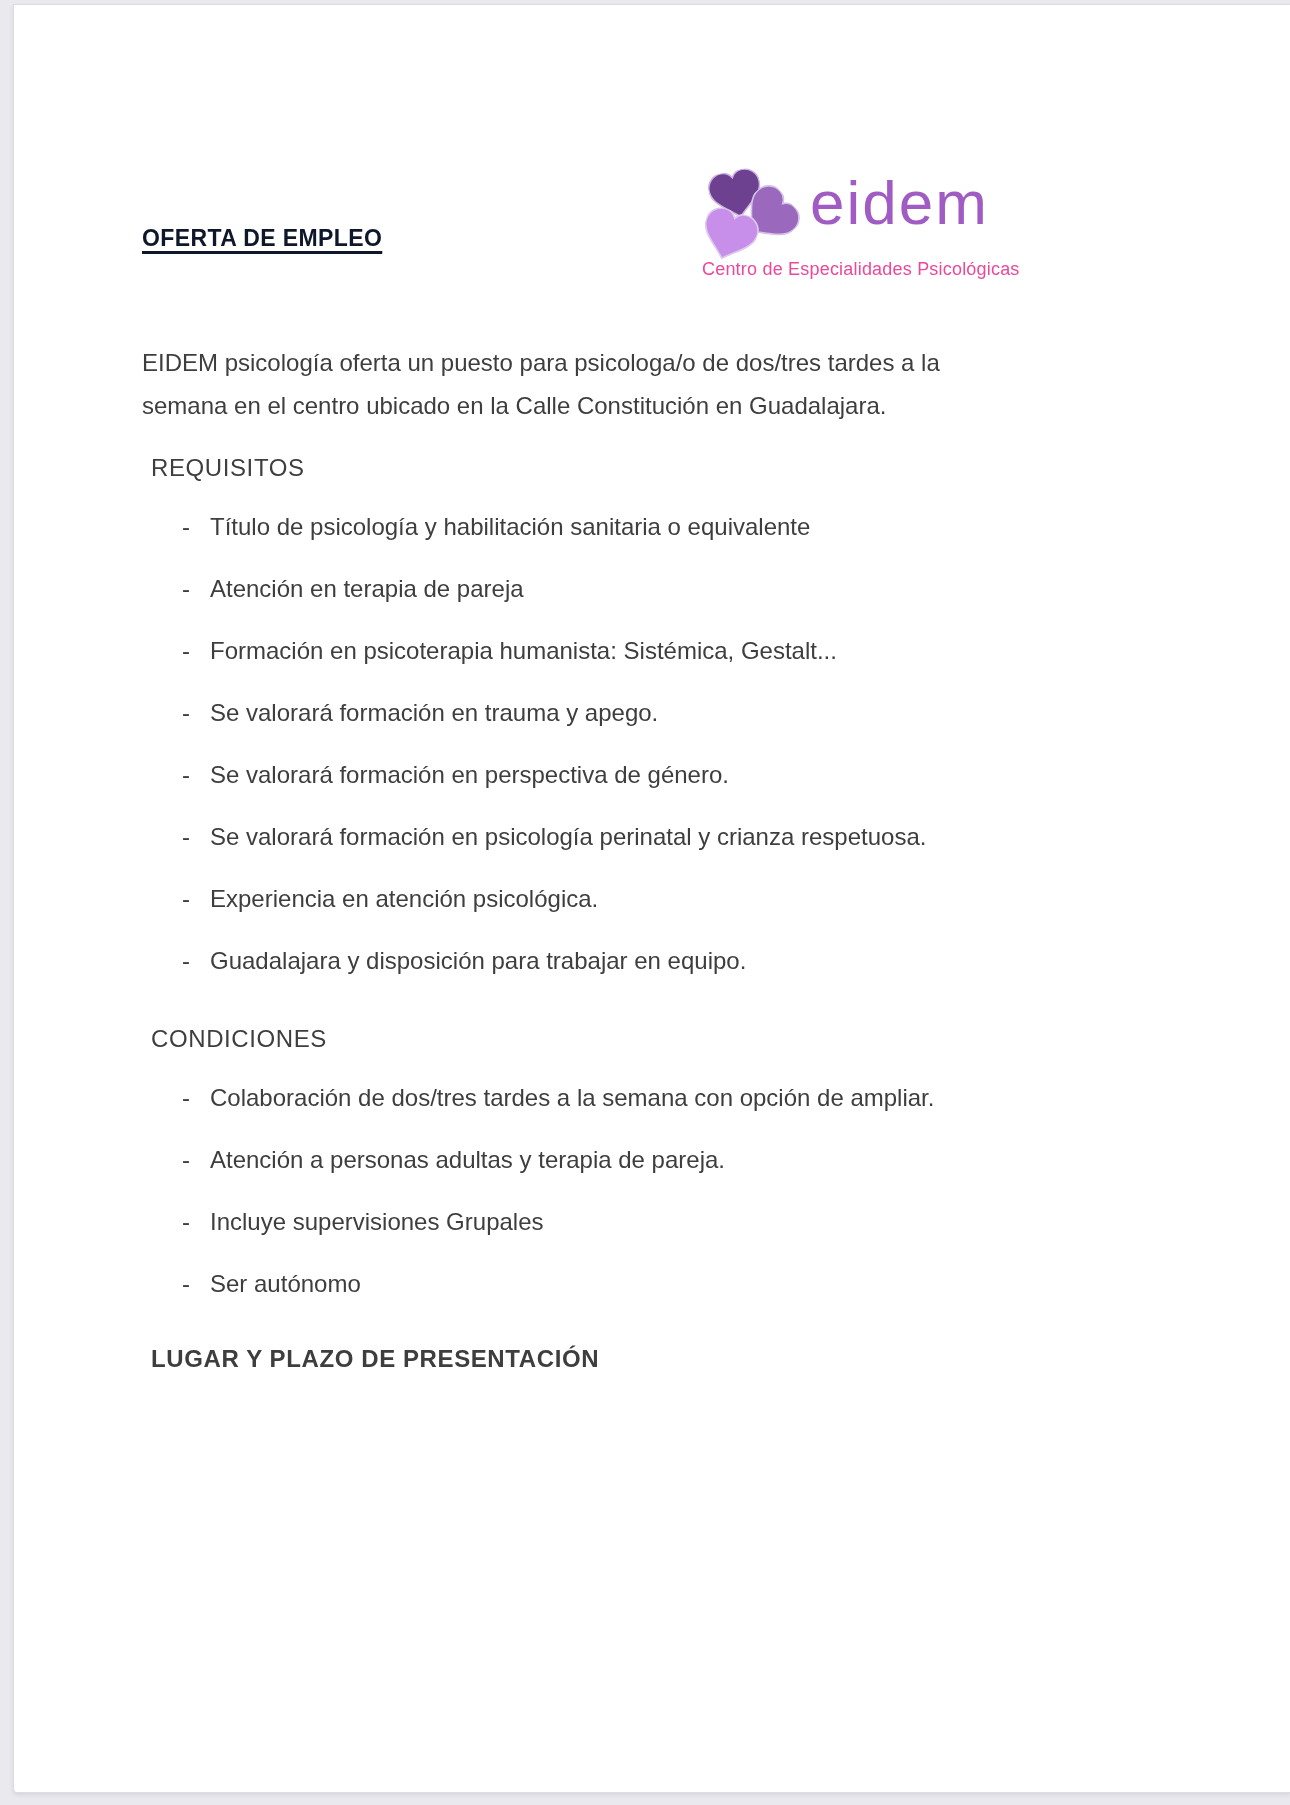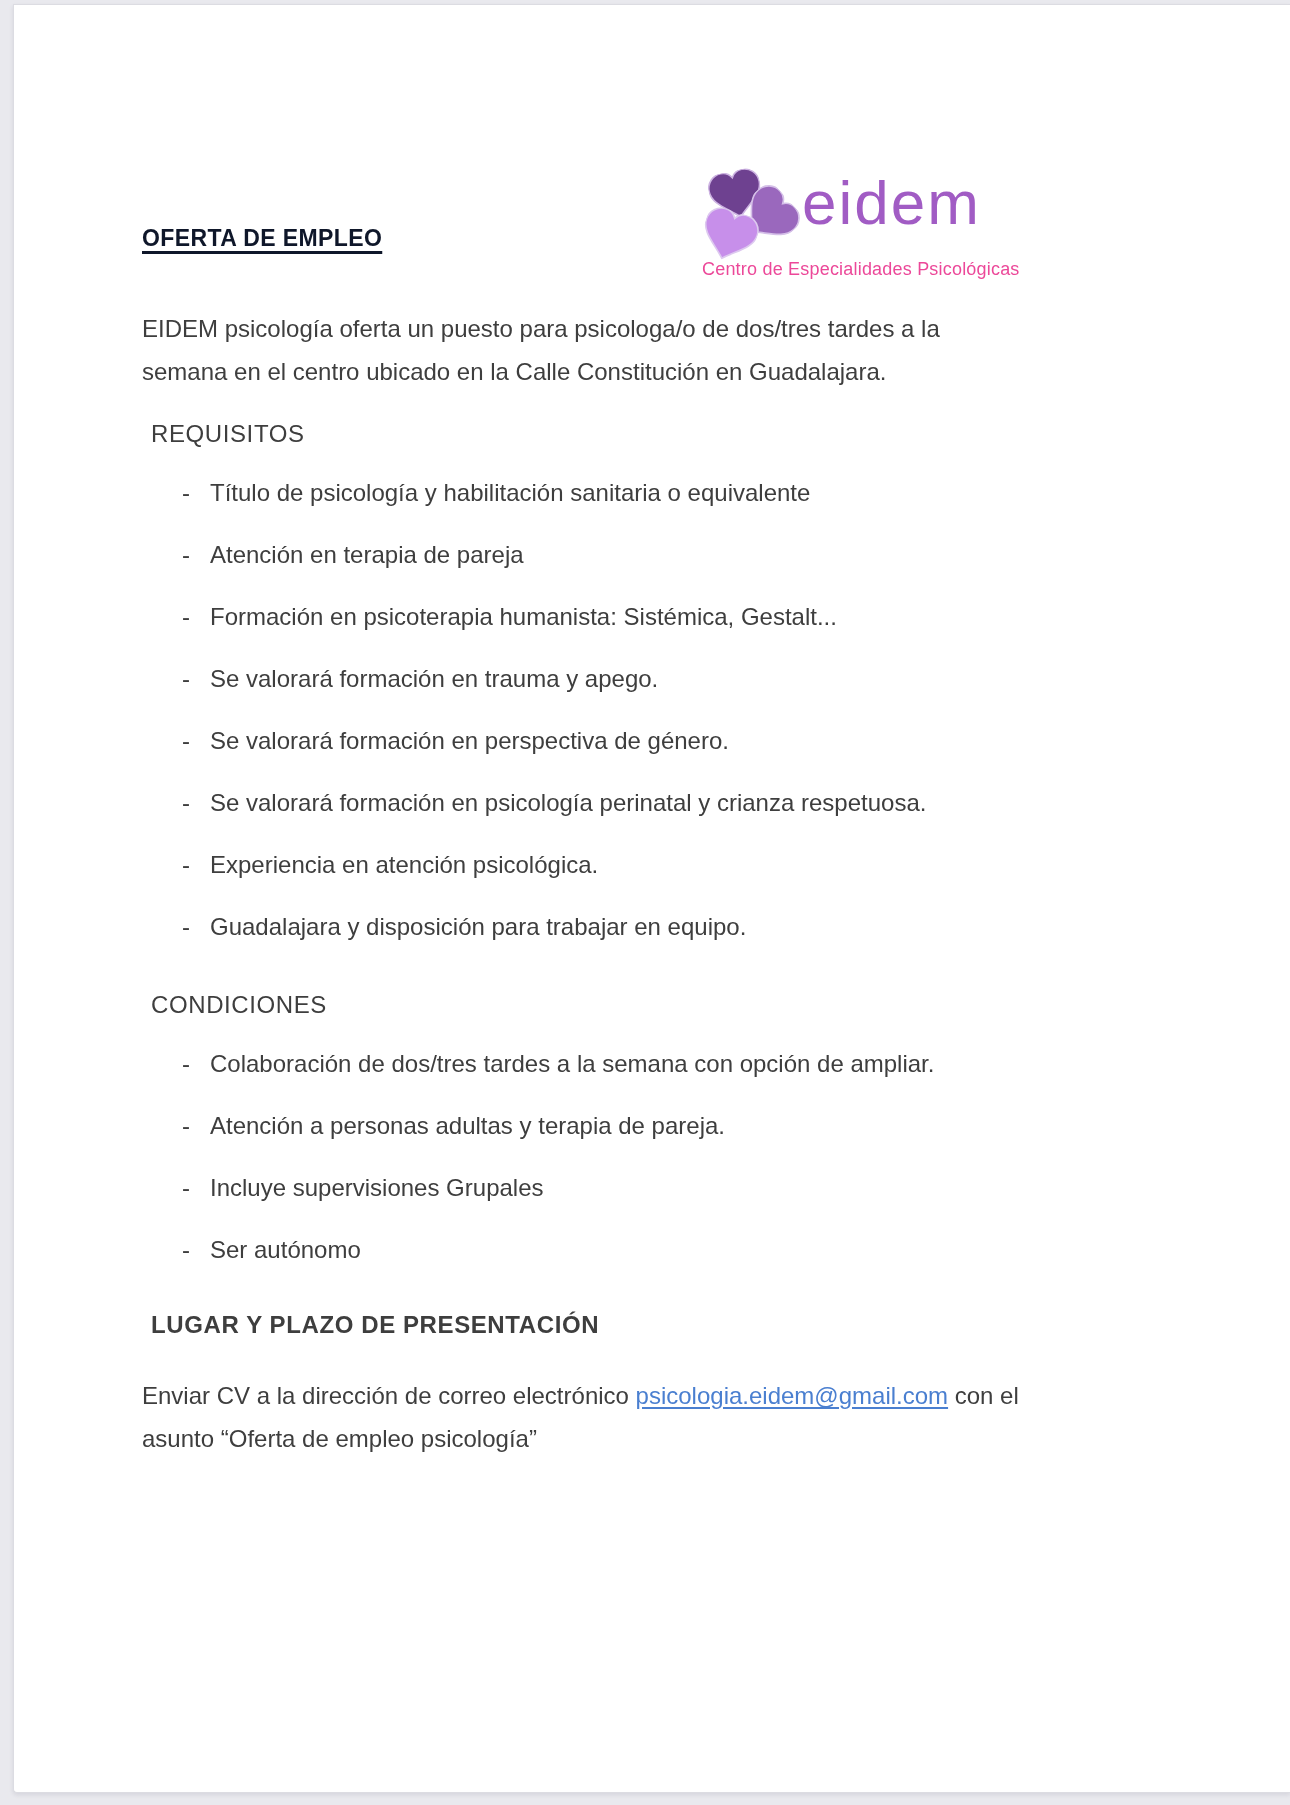--- a/index.html
+++ b/index.html
@@ -20,34 +20,34 @@
   .doc{position:relative;padding:140px 60px 0 128px;}
 
   
   .header{position:relative;height:132px;}
   .doc-title{
     position:absolute;left:0;top:80px;margin:0;
     font-size:23px;font-weight:700;color:#0f172a;letter-spacing:0.4px;
     text-decoration:underline;text-decoration-thickness:2.5px;text-underline-offset:5px;
   }
   .logo{position:absolute;left:560px;top:26px;width:330px;}
-  .logo-row{display:flex;align-items:flex-start;}
+  .logo-row{display:flex;align-items:flex-start;gap:8px;}
   .hearts{position:relative;width:92px;height:84px;flex:0 0 auto;}
   .hearts svg{position:absolute;}
   .heart-dark{left:8px;top:0;transform:rotate(-12deg);}
   .heart-medium{left:40px;top:20px;transform:rotate(48deg);}
   .heart-light{left:0;top:40px;transform:rotate(18deg);}
   .brand{
     font-size:62px;line-height:60px;margin-left:8px;margin-top:2px;
     color:#a15cc4;font-weight:400;letter-spacing:2px;
   }
   .tagline{margin-top:4px;font-size:18px;color:#ec4899;letter-spacing:0.2px;white-space:nowrap;}
 
   
-  .intro{margin:30px 0 0 0;font-size:24px;line-height:43px;}
+  .intro{margin:64px 0 0 0;font-size:24px;line-height:43px;}
   .intro span{display:block;white-space:nowrap;}
 
   h2.section-heading{
     margin:9px;font-size:24px;font-weight:400;color:#3e3e3e;
     letter-spacing:0.6px;line-height:30px;
   }
   .sec-requisitos h2{margin-top:26px;}
   .sec-condiciones h2{margin-top:47px;}
   .sec-lugar h2{margin-top:44px;font-weight:bold;}
 
@@ -150,20 +150,16 @@
           </li>
         <li>
             <span class="dash">-</span>
             <span>Ser autónomo</span>
           </li>
       </ul>
     </section>
 
     <section class="sec-lugar">
       <h2 class="section-heading">LUGAR Y PLAZO DE PRESENTACIÓN</h2>
-      <p class="contact">
-        <span>Enviar CV a la dirección de correo electrónico </span><a href="#" class="email">psicologia.eidem@gmail.com</a><span> con el</span>
-        <span class="line2">asunto “Oferta de empleo psicología”</span>
-      </p>
     </section>
 
   </div>
 </div>
 
 </body></html>

